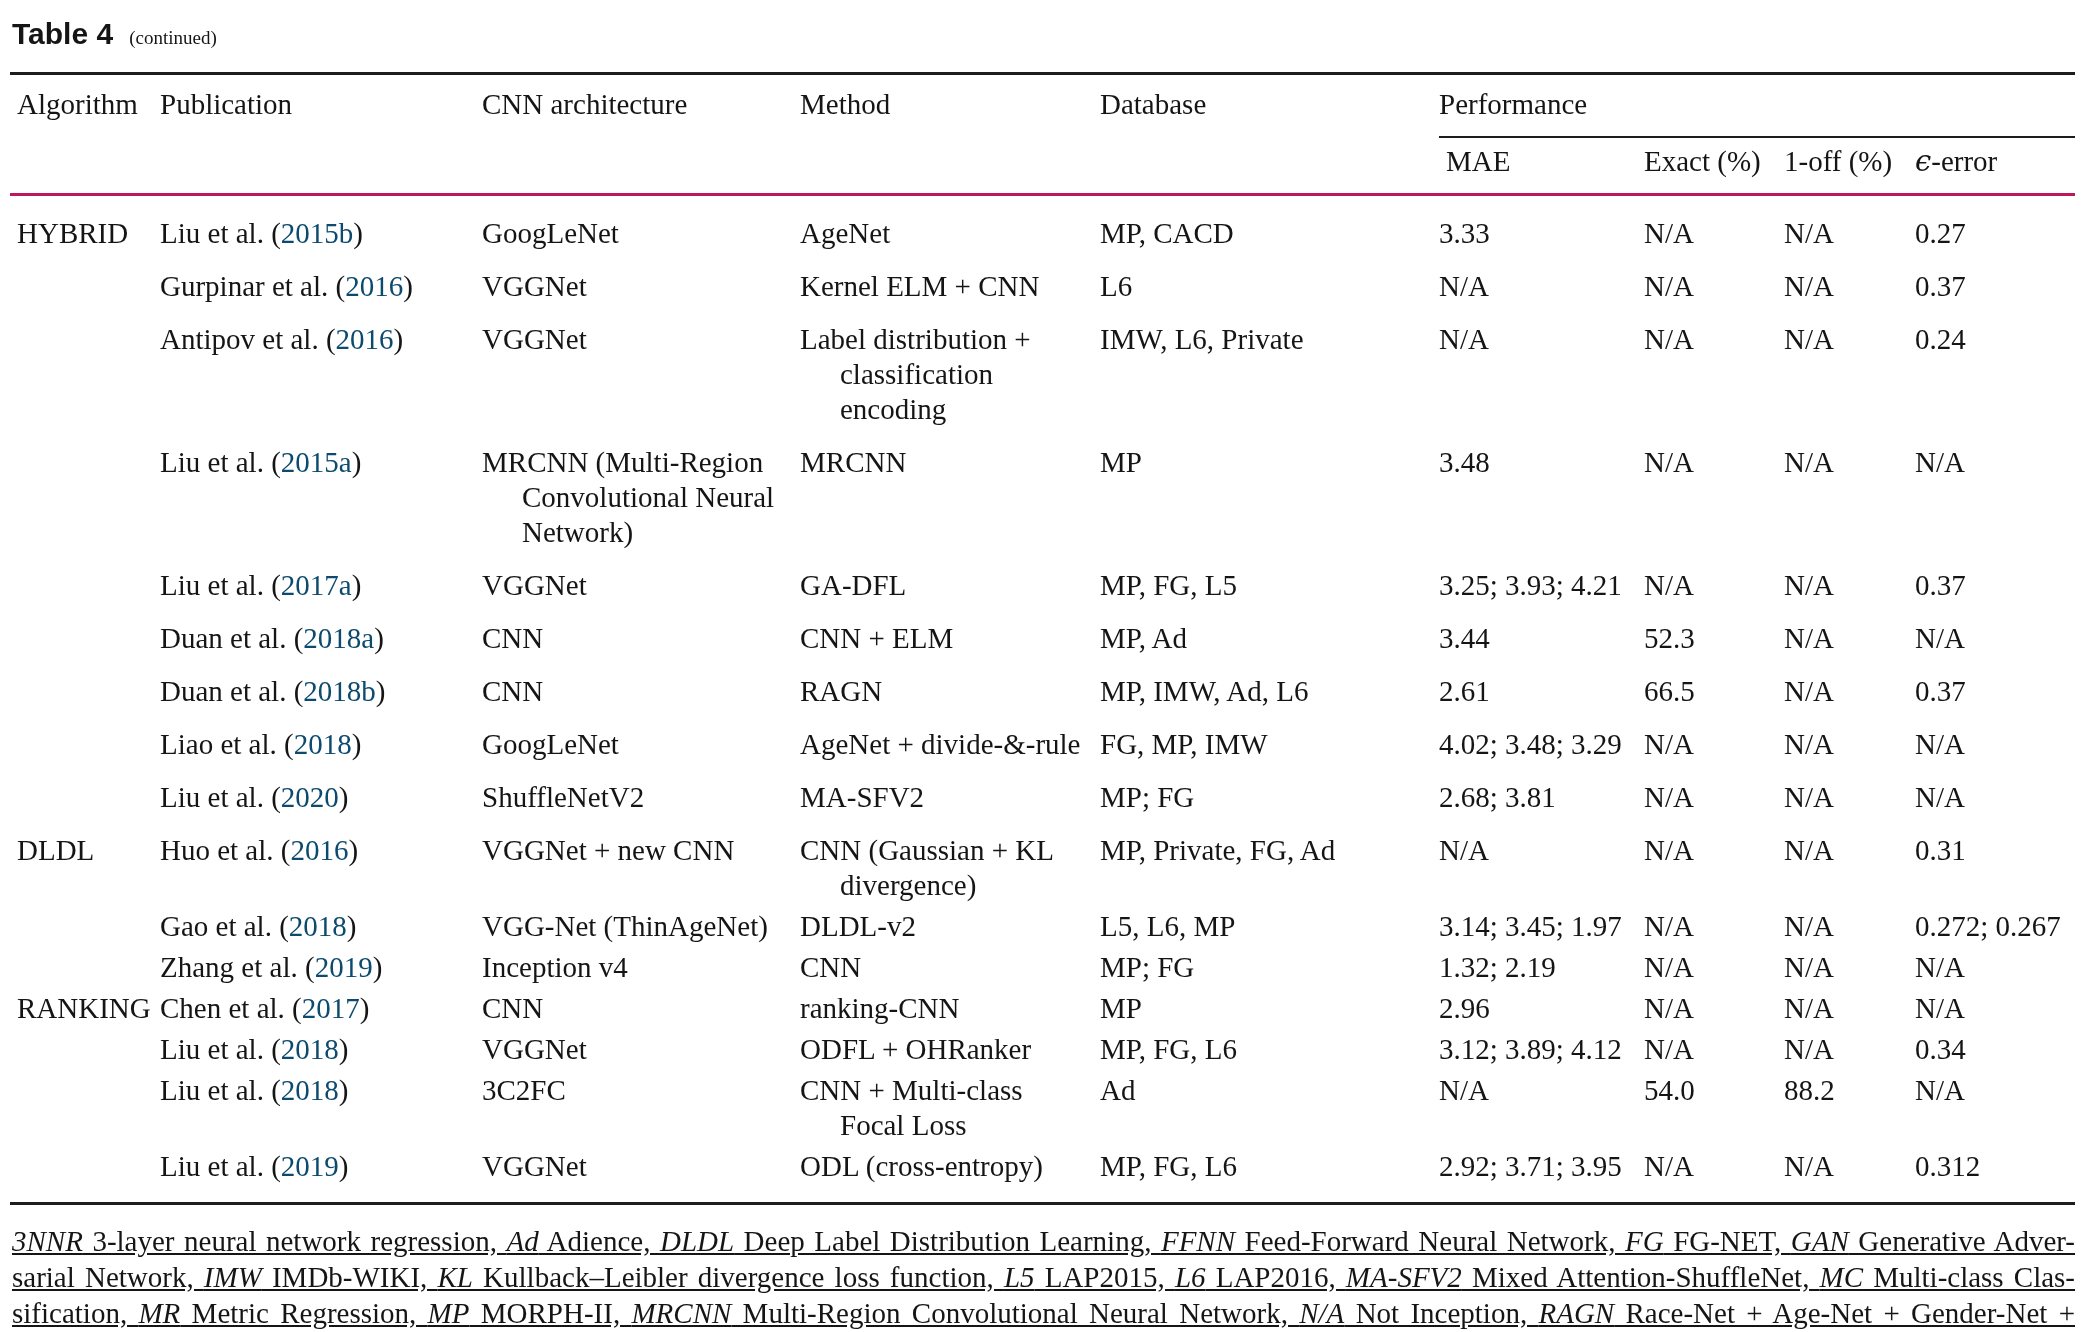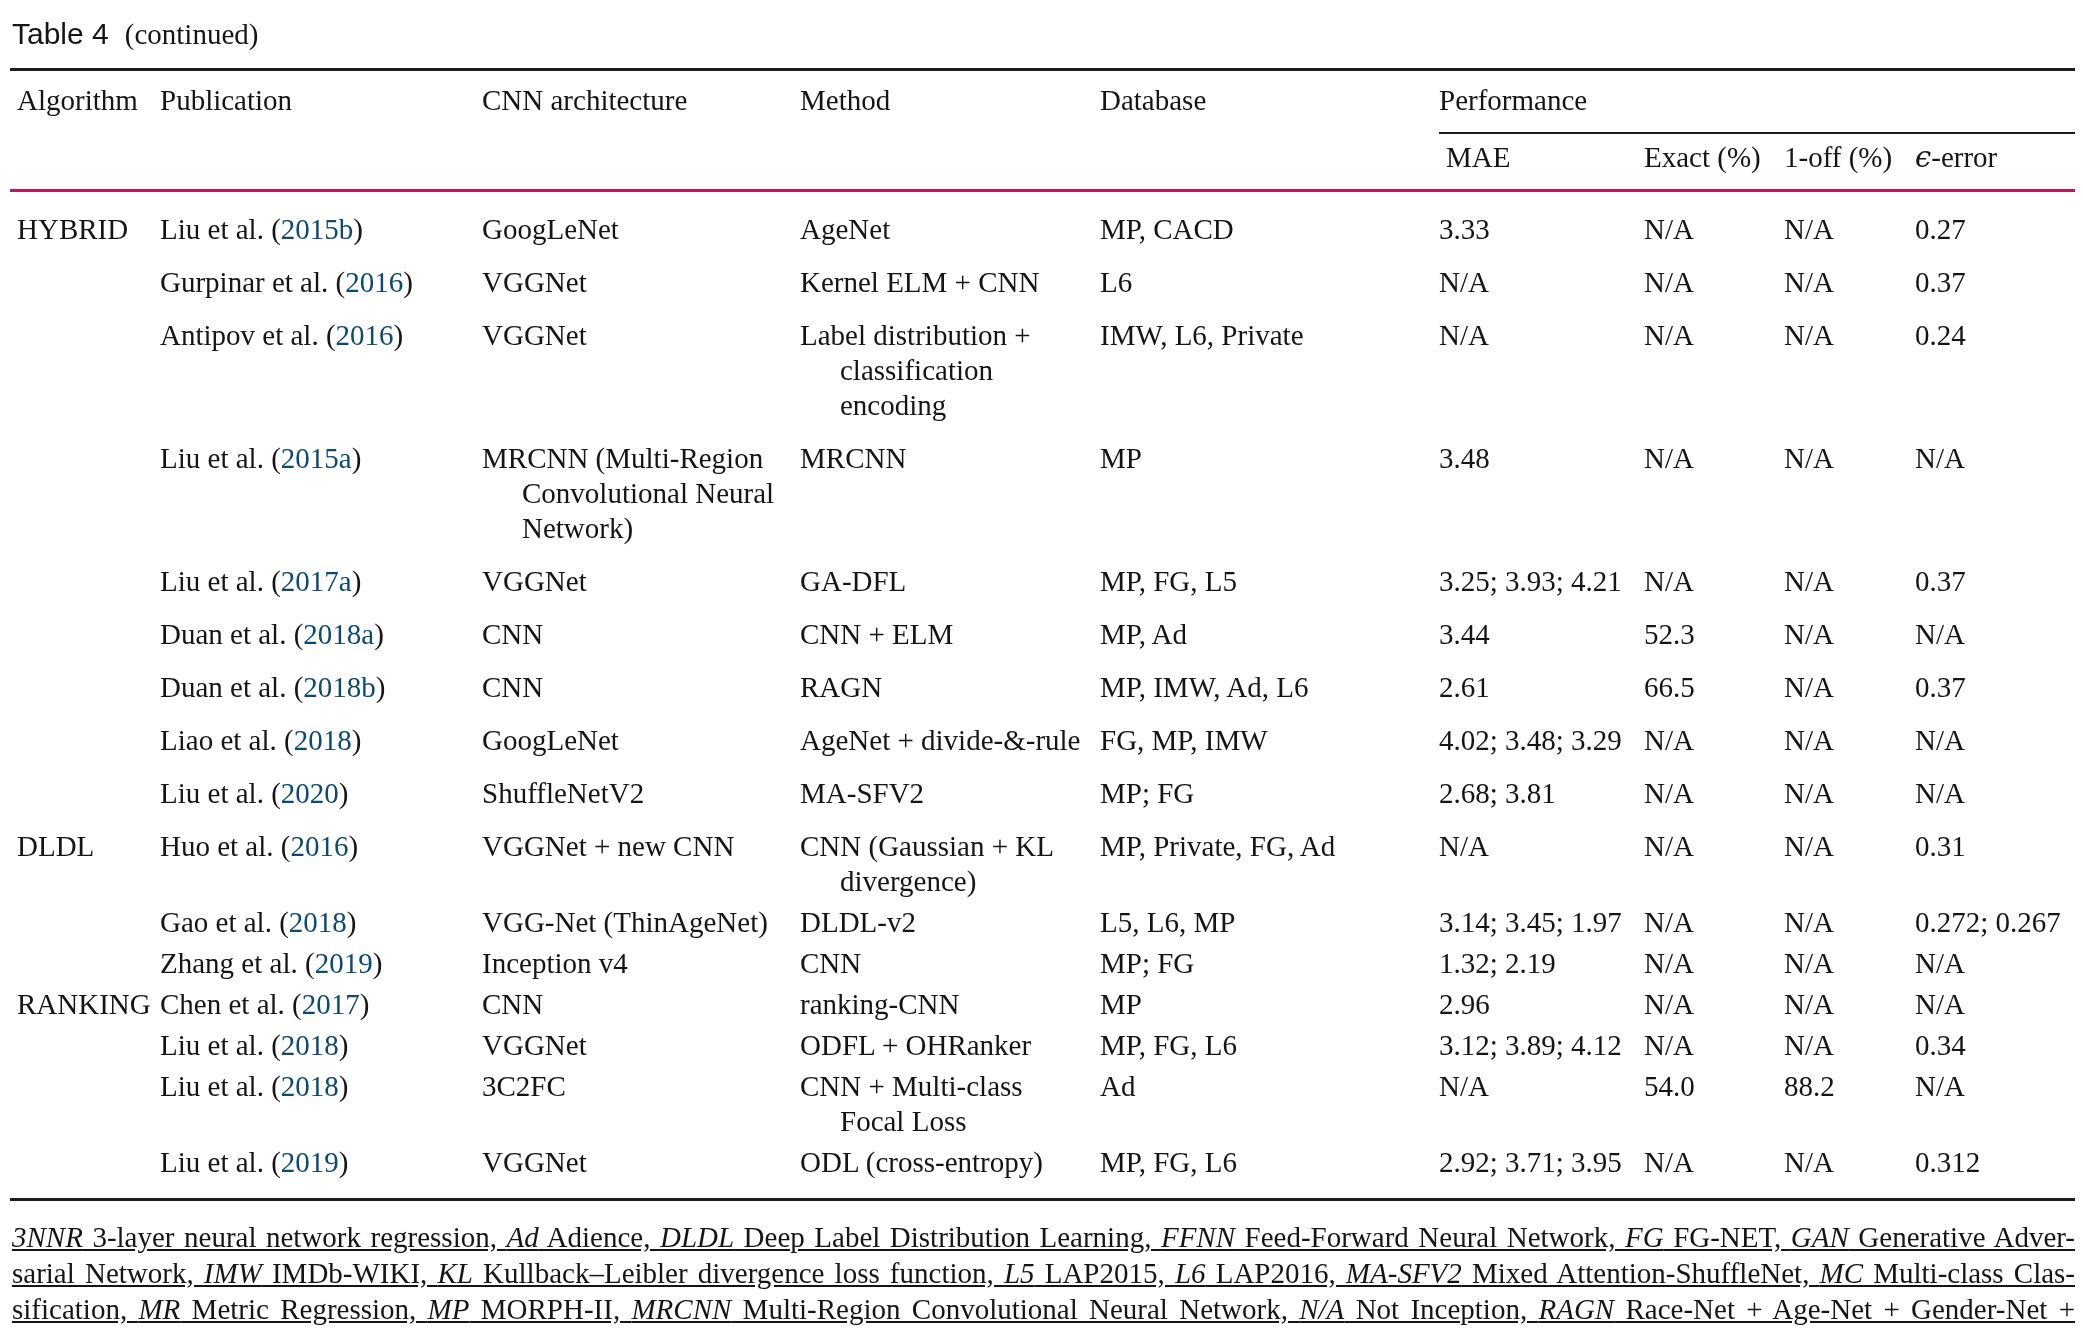--- a/index.html
+++ b/index.html
@@ -7,22 +7,22 @@
     background: #ffffff;
     width: 2083px; height: 1332px;
     overflow: hidden;
     font-family: "Liberation Serif", "DejaVu Serif", serif;
     color: #151515;
   }
   .page { padding: 10px 8px 0 10px; }
 
   
   .caption { margin: 6px 0 16px 2px; font-size: 30px; line-height: 36px; }
-  .cap-label { font-family: "Liberation Sans", "DejaVu Sans", sans-serif; font-weight: 400; }
-  .cap-suffix { margin-left: 16px; font-size: 29px; }
+  .cap-label { font-family: "Liberation Sans", "DejaVu Sans", sans-serif; font-weight: 700; }
+  .cap-suffix { margin-left: 16px; font-size: 19px; }
 
   
   table {
     border-collapse: collapse;
     table-layout: fixed;
     width: 2065px;
     font-size: 29px;
     border-top: 3px solid #1d1d1d;
   }
   col.c-alg  { width: 150px; }

